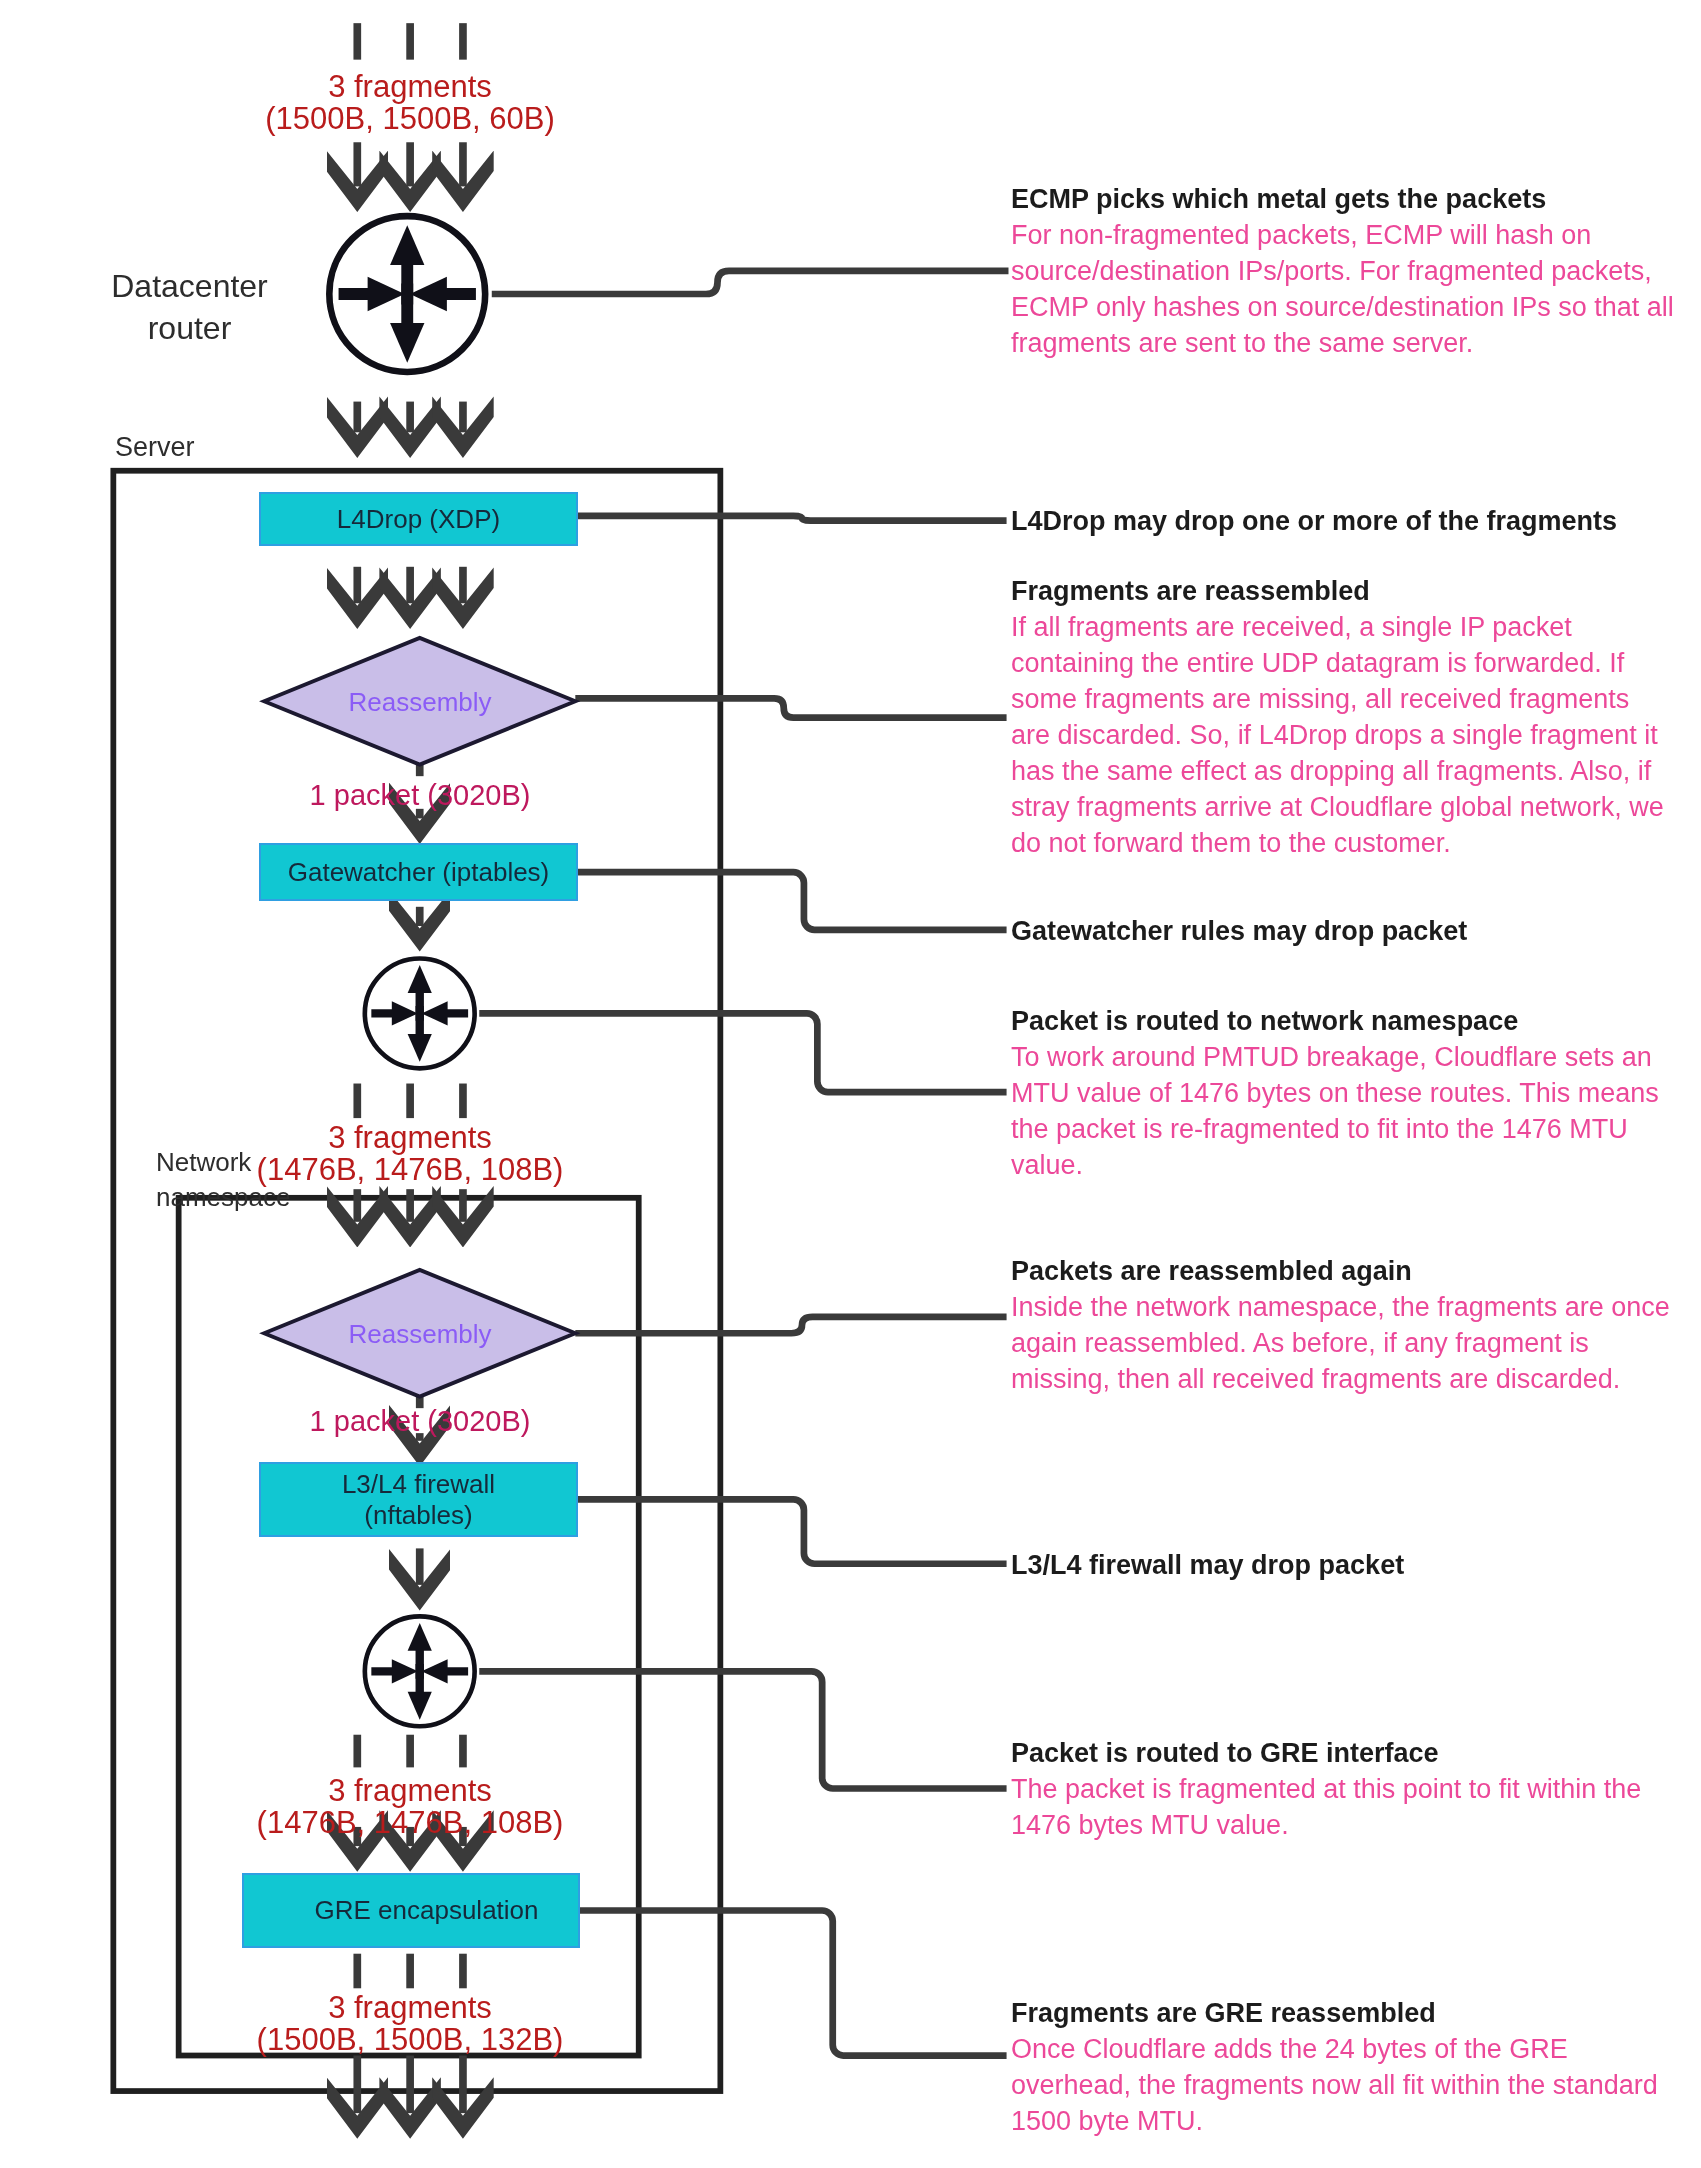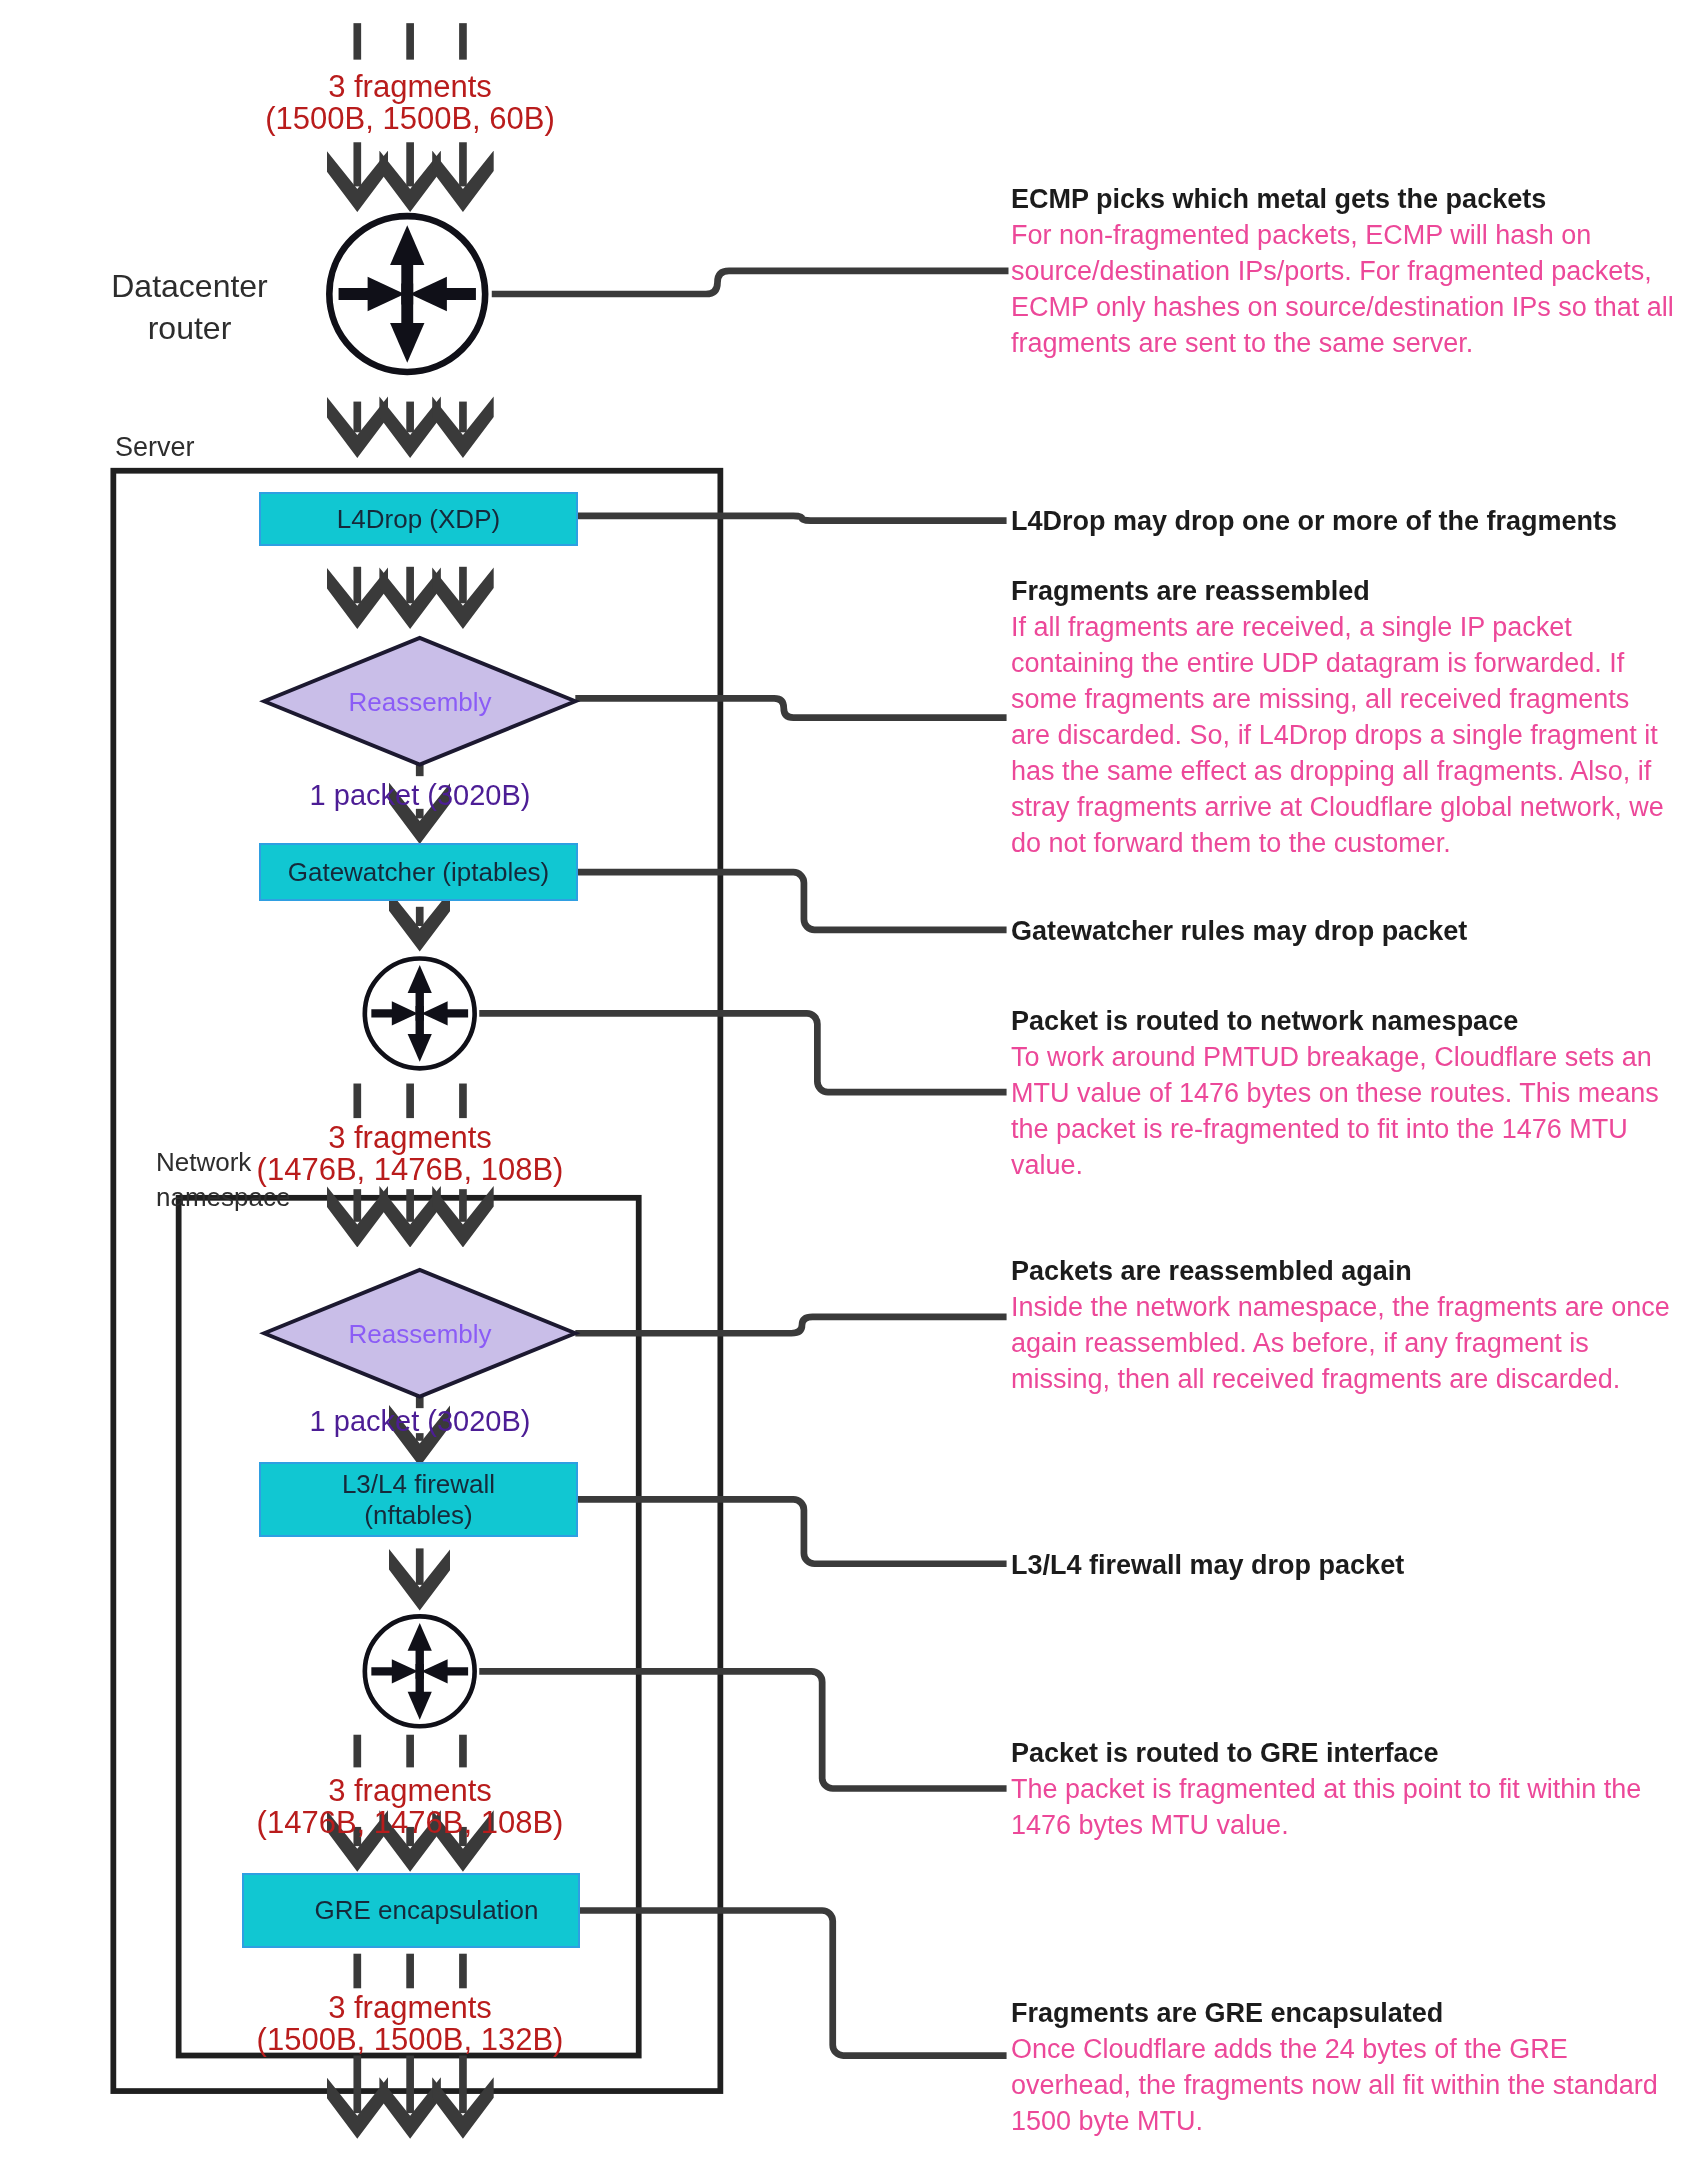--- a/index.html
+++ b/index.html
@@ -16,21 +16,21 @@
   .diamond-label{
     position:absolute;transform:translate(-50%,-50%);font-size:26px;color:#8b5cf6;white-space:nowrap;
   }
   .side-label{position:absolute;color:#2d2d2d;}
   .frag-label{
     position:absolute;transform:translateX(-50%);text-align:center;
     font-size:31px;line-height:32px;color:#b91c1c;white-space:pre-line;
   }
   .packet-label{
     position:absolute;transform:translateX(-50%);text-align:center;
-    font-size:29px;color:#4c1d95;white-space:nowrap;
+    font-size:29px;color:#be185d;white-space:nowrap;
   }
   .annotation{position:absolute;left:1011px;width:672px;}
   .annotation h3{
     margin:0;font-size:27px;line-height:36px;font-weight:700;color:#1c1c1c;
   }
   .annotation p{
     margin:0;font-size:27px;line-height:36px;color:#ec4899;white-space:pre-line;
   }
 </style>
 </head>
@@ -204,20 +204,20 @@
   </div>
   <div class="annotation" style="top:1547px;">
     <h3>L3/L4 firewall may drop packet</h3>
   </div>
   <div class="annotation" style="top:1735px;">
     <h3>Packet is routed to GRE interface</h3>
     <p>The packet is fragmented at this point to fit within the
 1476 bytes MTU value.</p>
   </div>
   <div class="annotation" style="top:1995px;">
-    <h3>Fragments are GRE encapsulated</h3>
+    <h3>Fragments are GRE reassembled</h3>
     <p>Once Cloudflare adds the 24 bytes of the GRE
 overhead, the fragments now all fit within the standard
 1500 byte MTU.</p>
   </div>
 
 </div>
 
 
 </body></html>

